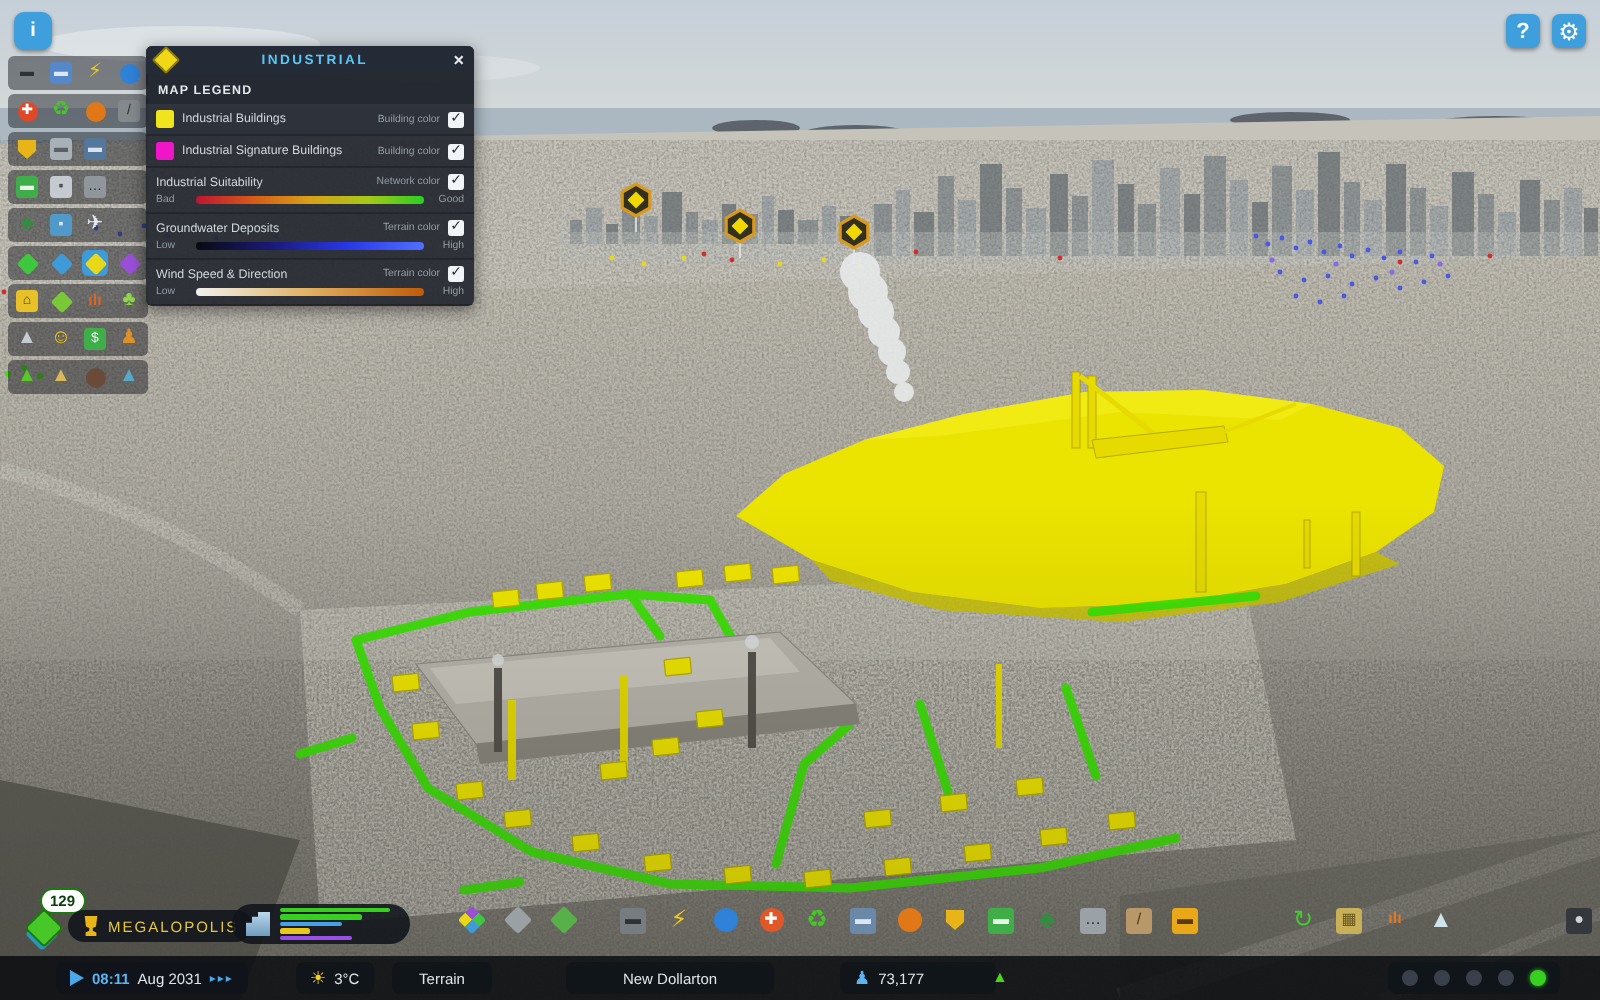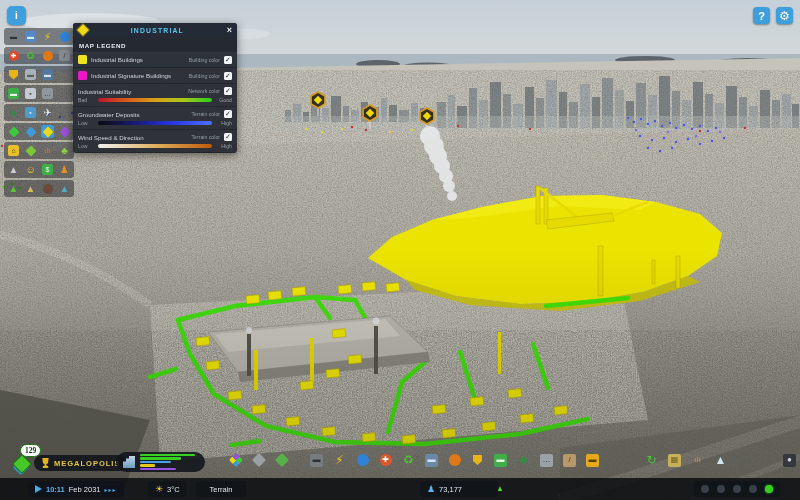--- a/index.html
+++ b/index.html
@@ -55,25 +55,25 @@
   .leg-end{color:#939ea8;font-size:5.2px;width:16px;}
   .leg-end.r{text-align:right;}
   
   #mile-dia{position:absolute;left:12px;top:456px;width:20px;height:18px;}
   #mile-dia .d1,#mile-dia .d2{position:absolute;width:12px;height:12px;
       transform:rotate(45deg);border-radius:2px;}
   #mile-dia .d1{left:3px;top:5px;background:#2898b8;}
   #mile-dia .d2{left:3px;top:1px;background:#48c828;border:1px solid #1a7a10;}
   #level-badge{position:absolute;left:20px;top:444px;background:#ffffff;
       color:#0c3c0c;font-size:7.5px;font-weight:bold;border-radius:7px;
-      padding:1px 4px;border:1px solid #1a7a10;font-family:Liberation Serif, serif;}
+      padding:1px 4px;border:1px solid #1a7a10;}
   #mega-pill{left:34px;top:455px;border-radius:9px;}
   #mega-pill .cup{width:9px;height:10px;background:#e8b418;
       clip-path:polygon(15% 0,85% 0,78% 52%,60% 60%,60% 74%,80% 82%,80% 100%,20% 100%,20% 82%,40% 74%,40% 60%,22% 52%);}
-  #mega-name{color:#e8c838;font-weight:bold;letter-spacing:1px;font-size:7.5px;}
+  #mega-name{color:#e8c838;font-weight:normal;letter-spacing:1px;font-size:7.5px;}
   #demand-pill{left:116px;top:452px;height:20px;border-radius:10px;gap:5px;}
   #demand-icon{width:12px;height:12px;background:linear-gradient(180deg,#bcd8ec,#6f9cc0);
       clip-path:polygon(0 100%,0 45%,25% 45%,25% 20%,50% 20%,50% 0,100% 0,100% 100%);}
   #demand-bars{display:flex;flex-direction:column;gap:1px;width:58px;}
   .dbar{height:2.6px;border-radius:1.3px;}
   
   #toolbar{position:absolute;left:228px;top:451px;display:flex;gap:8px;
            align-items:center;height:18px;}
   #toolbar .ic{width:15px;height:15px;font-size:12px;}
   #toolbar .ic .chip{width:13px;height:13px;font-size:8px;}
@@ -629,34 +629,37 @@
       </span>
       <span class="ic" style="margin-left: 46px;">
         <span class="chip" style="background: rgb(52, 56, 60); color: rgb(207, 212, 216);">●</span>
       </span>
     </div>
 
   <div id="statusbar"></div>
 
   <div class="pill" id="time-pill">
     <span class="play"></span>
-    <span id="time-val">10:11</span>
-    <span>Feb 2031</span>
+    <span id="time-val">08:11</span>
+    <span>Aug 2031</span>
     <span id="speed">▸▸▸</span>
   </div>
 
   <div class="pill" id="temp-pill">
     <span class="sun">☀</span>
     <span>3°C</span>
   </div>
 
   <div class="pill" id="season-pill">
     <span>Terrain</span>
   </div>
 
+  <div class="pill" id="city-pill">
+    <span>New Dollarton</span>
+  </div>
 
   <div class="pill" id="pop-pill">
     <span id="pop-icon">♟</span>
     <span>73,177</span>
   </div>
   <span id="pop-up">▲</span>
 
 
   <div class="pill" id="happy-pill">
     <span class="face"></span>

